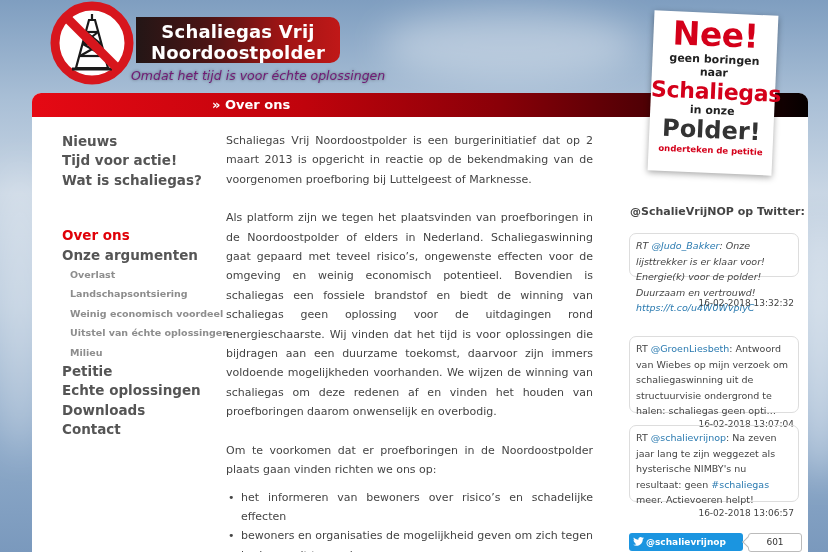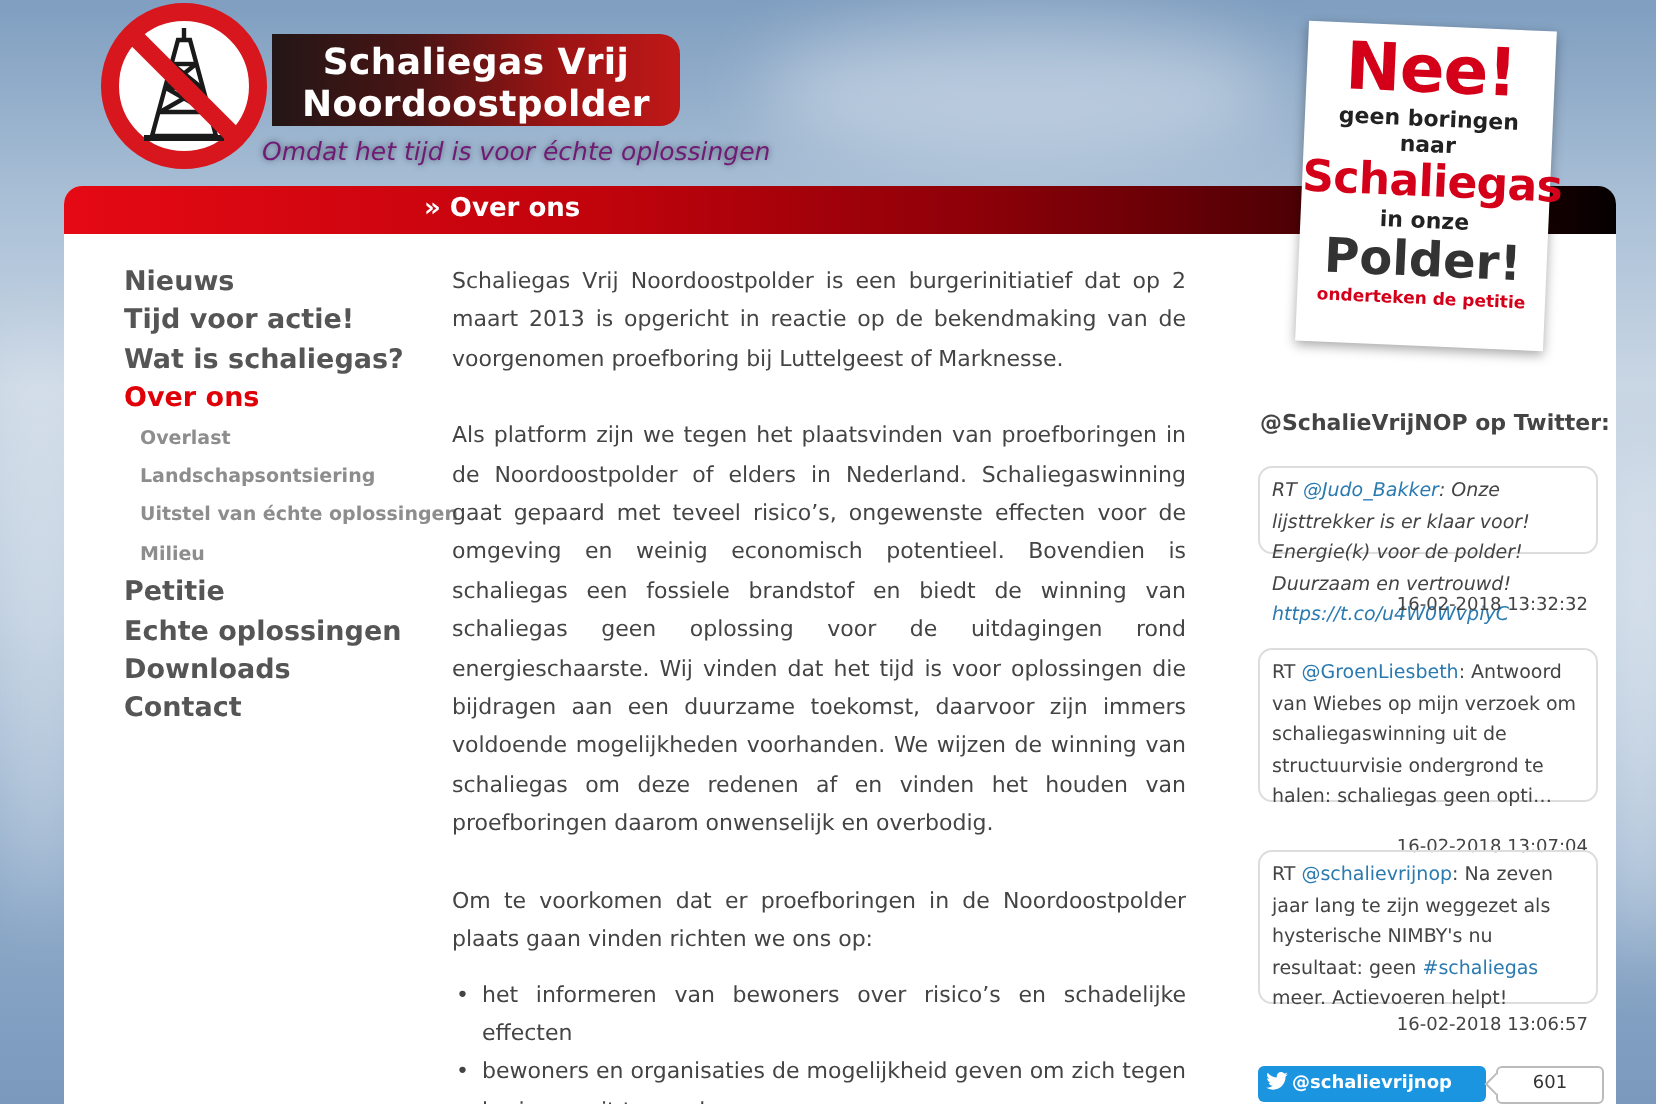--- a/index.html
+++ b/index.html
@@ -30,21 +30,21 @@
   .panel-bar {
     height:24px; background:linear-gradient(90deg,#e50914 0%,#c0030c 35%,#8a0008 60%,#3d0004 85%,#050000 100%);
     position:relative;
   }
   .panel-bar-title {
     position:absolute; left:180px; top:4px; color:#fff; font-weight:bold; font-size:13px;
   }
   
   .nav { position:absolute; left:62px; top:132px; width:170px; }
   .nav-item { font-weight:bold; font-size:13.5px; color:#555; height:19.4px; line-height:19.4px; cursor:pointer; white-space:nowrap; }
-  .nav-item.active { color:#e00008; }
+  .nav-item.active { color:#e00008;margin-top:36px; }
   .nav-sub { font-weight:bold; font-size:9.5px; color:#8d8d8d; height:19.4px; line-height:19.4px; padding-left:8px; cursor:pointer; white-space:nowrap; }
   
   .content { position:absolute; left:226px; top:131px; width:367px; font-size:11px; line-height:19.4px; color:#444; text-align:justify; }
   .content p { margin:0 0 19px 0; }
   .content ul { margin:0 0 19px 0; padding-left:15px; }
   .content li { list-style:none; position:relative; padding-left:0; }
   .content li::before { content:"•"; position:absolute; left:-13px; top:0; color:#444; }
   .link { color:#2a7ab0; cursor:pointer; }
   
   .poster {
@@ -112,22 +112,24 @@
   <div class="panel-bar">
     <span class="panel-bar-title">» Over ons</span>
   </div>
 </div>
 
 <nav class="nav">
   <div class="nav-item">Nieuws</div>
   <div class="nav-item">Tijd voor actie!</div>
   <div class="nav-item">Wat is schaliegas?</div>
   <div class="nav-item active">Over ons</div>
+  <div class="nav-item">Onze argumenten</div>
   <div class="nav-sub">Overlast</div>
   <div class="nav-sub">Landschapsontsiering</div>
+  <div class="nav-sub">Weinig economisch voordeel</div>
   <div class="nav-sub">Uitstel van échte oplossingen</div>
   <div class="nav-sub">Milieu</div>
   <div class="nav-item">Petitie</div>
   <div class="nav-item">Echte oplossingen</div>
   <div class="nav-item">Downloads</div>
   <div class="nav-item">Contact</div>
 </nav>
 
 <div class="content">
   <p>Schaliegas Vrij Noordoostpolder is een burgerinitiatief dat op 2 maart 2013 is opgericht in reactie op de bekendmaking van de voorgenomen proefboring bij Luttelgeest of Marknesse.</p>
@@ -151,21 +153,21 @@
   <div class="p-sign">onderteken de petitie</div>
 </div>
 
 <div class="tw-title">@SchalieVrijNOP op Twitter:</div>
 
 <div class="tweet" style="top:233px;height:44px;font-style:italic;">
   <span>RT </span><span class="link">@Judo_Bakker</span><span>: Onze lijsttrekker is er klaar voor! Energie(k) voor de polder! Duurzaam en vertrouwd! </span><span class="link">https://t.co/u4W0WvpiyC</span>
 </div>
 <div class="tw-time" style="top:298px;">16-02-2018 13:32:32</div>
 
-<div class="tweet" style="top:324px;height:77px;">
+<div class="tweet" style="top:336px;height:77px;">
   <span>RT </span><span class="link">@GroenLiesbeth</span><span>: Antwoord van Wiebes op mijn verzoek om schaliegaswinning uit de structuurvisie ondergrond te halen: schaliegas geen opti…</span>
 </div>
 <div class="tw-time" style="top:403px;margin-top:16px;">16-02-2018 13:07:04</div>
 
 <div class="tweet" style="top:425px;height:77px;">
   <span>RT </span><span class="link">@schalievrijnop</span><span>: Na zeven jaar lang te zijn weggezet als hysterische NIMBY's nu resultaat: geen </span><span class="link">#schaliegas</span><span> meer. Actievoeren helpt!</span>
 </div>
 <div class="tw-time" style="top:508px;">16-02-2018 13:06:57</div>
 
 <div class="follow-btn">

